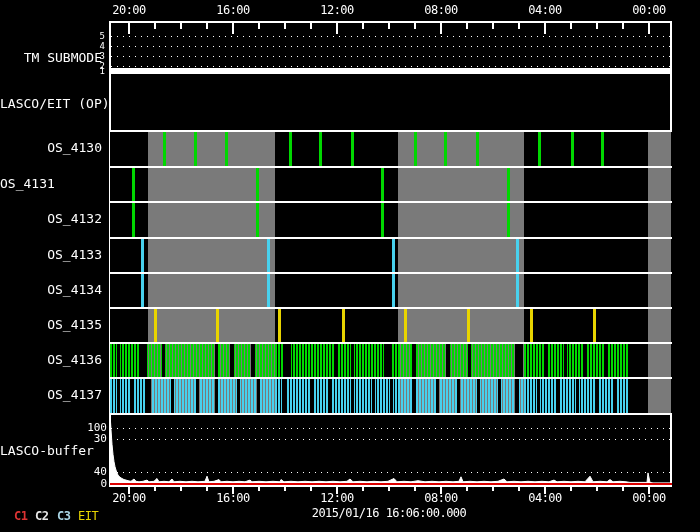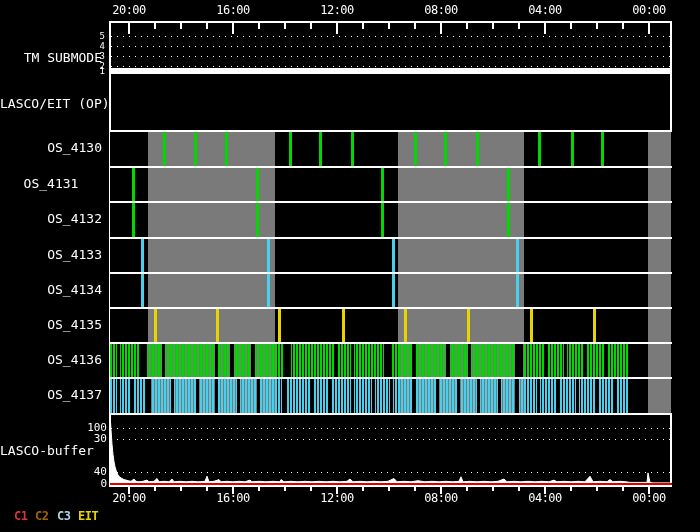--- a/index.html
+++ b/index.html
@@ -8,20 +8,21 @@
   .abs{position:absolute;}
   .lbl{position:absolute;left:0;width:102px;text-align:right;font-size:13px;line-height:13px;white-space:pre;}
 </style>
 </head>
 <body>
 
 <div class="canvas" id="canvas">
   <div class="lbl" style="top:51px">TM SUBMODE</div>
   <div class="lbl" style="top:97px">LASCO/EIT (OP)</div>
   <div class="lbl" style="top:444px;width:92px">LASCO-buffer</div>
+  <div class="abs" style="left:249px;top:506px;width:280px;text-align:center;font-size:12px;letter-spacing:-0.5px">2015/01/16 16:06:00.000</div>
   <div id="plot-layer" class="abs" style="left:0;top:0;width:700px;height:532px">
       <div style="position: absolute; left: 109px; top: 21px; width: 563px; height: 2px; background: rgb(255, 255, 255);"></div>
       <div style="position: absolute; left: 109px; top: 485px; width: 563px; height: 2px; background: rgb(255, 255, 255);"></div>
       <div style="position: absolute; left: 109px; top: 21px; width: 2px; height: 466px; background: rgb(255, 255, 255);"></div>
       <div style="position: absolute; left: 670px; top: 21px; width: 2px; height: 466px; background: rgb(255, 255, 255);"></div>
       <div style="position: absolute; left: 128px; top: 23px; width: 2px; height: 11px; background: rgb(255, 255, 255);"></div>
       <div style="position: absolute; left: 128px; top: 487px; width: 2px; height: 7px; background: rgb(255, 255, 255);"></div>
       <div style="position: absolute; left: 154px; top: 23px; width: 2px; height: 6px; background: rgb(255, 255, 255);"></div>
       <div style="position: absolute; left: 154px; top: 487px; width: 2px; height: 4px; background: rgb(255, 255, 255);"></div>
       <div style="position: absolute; left: 180px; top: 23px; width: 2px; height: 6px; background: rgb(255, 255, 255);"></div>
@@ -113,21 +114,21 @@
       <div style="position: absolute; left: 0px; top: 141px; width: 102px; text-align: right; font-size: 13px; line-height: 13px;">OS_4130</div>
       <div style="position: absolute; left: 110px; top: 167.5px; width: 562px; height: 33.5px; background: rgb(0, 0, 0); overflow: hidden;">
         <div style="position: absolute; left: 38px; top: 0px; width: 127px; height: 100%; background: rgb(122, 122, 122);"></div>
         <div style="position: absolute; left: 288px; top: 0px; width: 126px; height: 100%; background: rgb(122, 122, 122);"></div>
         <div style="position: absolute; left: 538px; top: 0px; width: 23px; height: 100%; background: rgb(122, 122, 122);"></div>
         <div style="position: absolute; left: 22px; top: 0px; width: 2.5px; height: 100%; background: rgb(0, 216, 0);"></div>
         <div style="position: absolute; left: 146px; top: 0px; width: 2.5px; height: 100%; background: rgb(0, 216, 0);"></div>
         <div style="position: absolute; left: 271px; top: 0px; width: 2.5px; height: 100%; background: rgb(0, 216, 0);"></div>
         <div style="position: absolute; left: 397px; top: 0px; width: 2.5px; height: 100%; background: rgb(0, 216, 0);"></div>
       </div>
-      <div style="position: absolute; left: 0px; top: 176.5px; width: 102px; text-align: center; font-size: 13px; line-height: 13px;">OS_4131</div>
+      <div style="position: absolute; left: 0px; top: 176.5px; width: 102px; text-align: left; font-size: 13px; line-height: 13px;">OS_4131</div>
       <div style="position: absolute; left: 110px; top: 202.5px; width: 562px; height: 34.5px; background: rgb(0, 0, 0); overflow: hidden;">
         <div style="position: absolute; left: 38px; top: 0px; width: 127px; height: 100%; background: rgb(122, 122, 122);"></div>
         <div style="position: absolute; left: 288px; top: 0px; width: 126px; height: 100%; background: rgb(122, 122, 122);"></div>
         <div style="position: absolute; left: 538px; top: 0px; width: 23px; height: 100%; background: rgb(122, 122, 122);"></div>
         <div style="position: absolute; left: 22px; top: 0px; width: 2.5px; height: 100%; background: rgb(0, 216, 0);"></div>
         <div style="position: absolute; left: 146px; top: 0px; width: 2.5px; height: 100%; background: rgb(0, 216, 0);"></div>
         <div style="position: absolute; left: 271px; top: 0px; width: 2.5px; height: 100%; background: rgb(0, 216, 0);"></div>
         <div style="position: absolute; left: 397px; top: 0px; width: 2.5px; height: 100%; background: rgb(0, 216, 0);"></div>
       </div>
       <div style="position: absolute; left: 0px; top: 212px; width: 102px; text-align: right; font-size: 13px; line-height: 13px;">OS_4132</div>
@@ -227,17 +228,17 @@
       <div style="position: absolute; left: 0px; top: 432.7px; width: 107px; text-align: right; font-size: 11px; line-height: 11px;">30</div>
       <div style="position: absolute; left: 111px; top: 438.7px; width: 559px; height: 1px; background: repeating-linear-gradient(90deg, rgb(255, 255, 255) 0px, rgb(255, 255, 255) 1px, transparent 1px, transparent 6px);"></div>
       <div style="position: absolute; left: 0px; top: 466.3px; width: 107px; text-align: right; font-size: 11px; line-height: 11px;">40</div>
       <div style="position: absolute; left: 111px; top: 472.3px; width: 559px; height: 1px; background: repeating-linear-gradient(90deg, rgb(255, 255, 255) 0px, rgb(255, 255, 255) 1px, transparent 1px, transparent 6px);"></div>
       <div style="position: absolute; left: 0px; top: 477.5px; width: 107px; text-align: right; font-size: 11px; line-height: 11px;">0</div>
       <svg width="700" height="532" style="position: absolute; left: 0px; top: 0px;">
         <polygon points="110,484 110,414.0 111,429.7 112,444.3 113,454.4 114,461.7 115,466.7 116,470.1 117,472.9 118,475.1 120,477.3 122,478.5 124,479.6 126,480.1 128,480.7 131,481.3 134,479.0 136,481.3 139,481.8 143,481.3 147,480.1 149,481.8 154,481.3 157,478.5 159,481.8 164,481.3 169,481.8 172,479.0 174,481.8 180,481.3 186,481.8 192,481.3 198,481.8 205,481.3 207,476.2 209,481.8 214,481.3 219,479.6 221,481.8 227,481.3 233,481.8 239,481.3 245,481.8 250,480.1 252,481.8 259,481.3 266,481.8 273,481.3 280,481.8 281,479.6 284,481.8 291,481.3 298,481.8 305,481.3 312,481.8 319,481.3 326,481.8 333,481.3 340,481.8 347,481.3 350,479.0 353,481.8 360,481.3 367,481.8 374,481.3 381,481.8 388,481.3 394,478.5 397,481.8 404,481.3 411,481.8 418,480.7 425,481.8 432,481.3 439,481.8 446,481.3 453,481.8 459,481.3 461,476.8 463,481.8 470,481.3 477,481.8 484,481.3 491,481.8 498,481.3 504,479.0 507,481.8 514,481.3 521,481.8 528,481.3 535,481.8 542,481.3 549,481.8 554,480.1 557,481.8 564,481.3 571,481.8 578,481.3 585,481.8 590,476.2 593,481.8 600,481.3 607,481.8 610,479.6 613,481.8 620,481.3 626,481.8 630,482.4 635,482.4 640,482.4 645,482.4 647,482.4 648,472.9 650,482.4 653,482.9 658,482.9 663,482.9 668,482.9 671,482.9 671,484" fill="#ffffff" stroke="#ffffff" stroke-width="1"></polygon>
       </svg>
       <div style="position: absolute; left: 110px; top: 482.5px; width: 562px; height: 2px; background: rgb(221, 0, 0);"></div>
       <div style="position: absolute; left: 14px; top: 509px; font-size: 12px; font-weight: bold; letter-spacing: -0.5px; color: rgb(221, 51, 51);">C1</div>
-      <div style="position: absolute; left: 35px; top: 509px; font-size: 12px; font-weight: bold; letter-spacing: -0.5px; color: #a16207;">C2</div>
+      <div style="position: absolute; left: 35px; top: 509px; font-size: 12px; font-weight: bold; letter-spacing: -0.5px; color: #e5e5e5;">C2</div>
       <div style="position: absolute; left: 57px; top: 509px; font-size: 12px; font-weight: bold; letter-spacing: -0.5px; color: rgb(168, 212, 228);">C3</div>
-      <div style="position: absolute; left: 78px; top: 509px; font-size: 12px; font-weight: bold; letter-spacing: -0.5px; color: rgb(232, 212, 0);">EIT</div>
+      <div style="position: absolute; left: 78px; top: 509px; font-size: 12px; font-weight: normal; letter-spacing: -0.5px; color: rgb(232, 212, 0);">EIT</div>
     </div>
 </div>
 
 </body></html>

